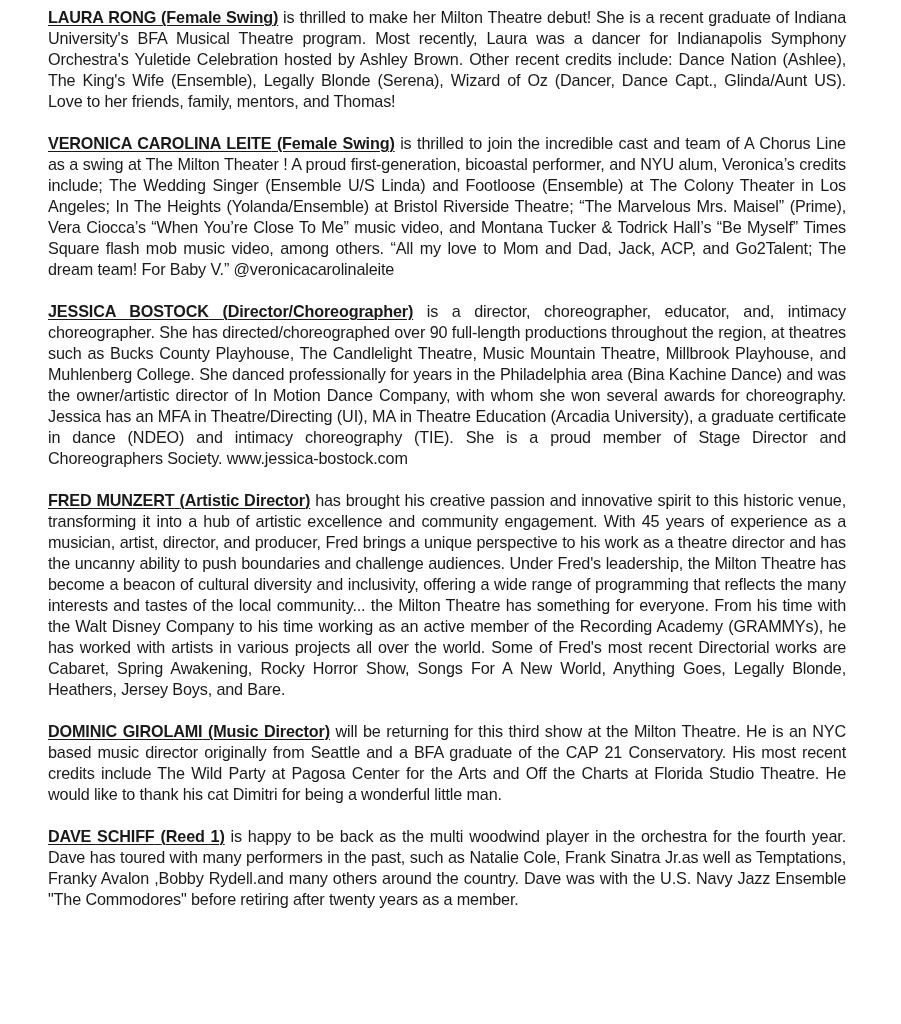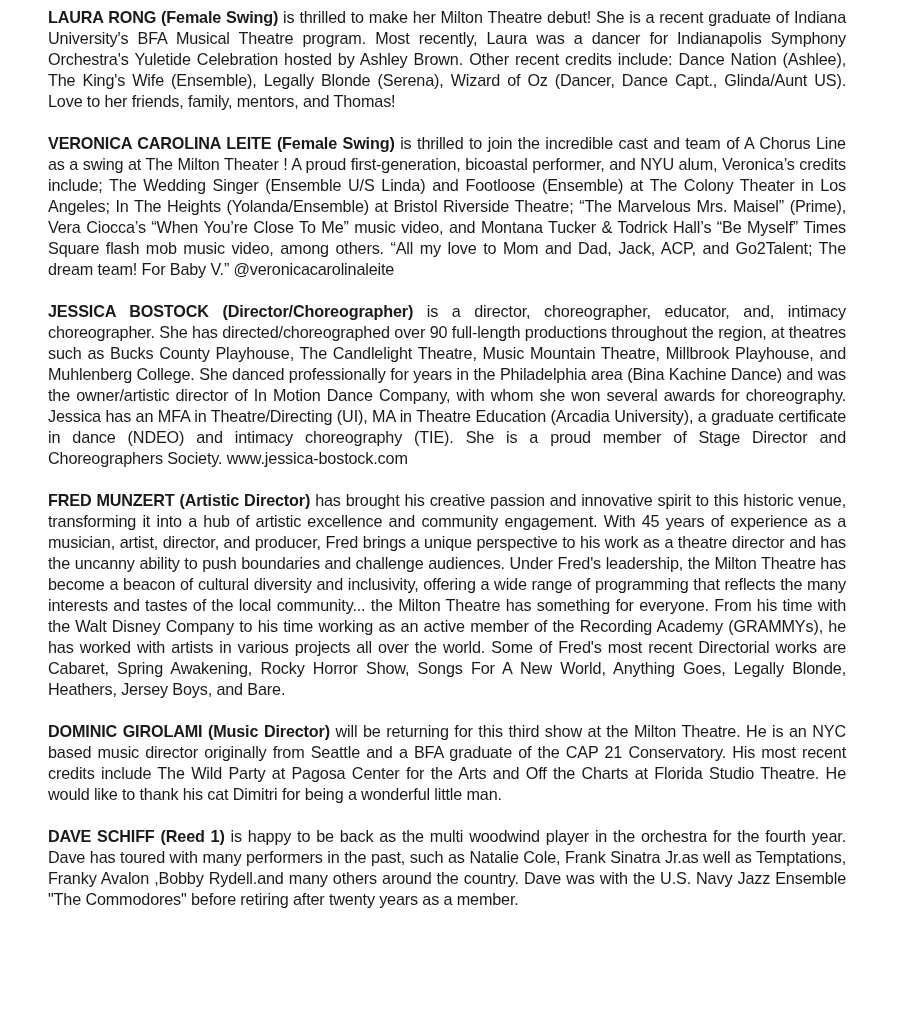--- a/index.html
+++ b/index.html
@@ -23,20 +23,21 @@
       line-height: 21px;
       color: #1a1a1a;
       letter-spacing: -0.15px;
     }
     .bio {
       margin: 0 0 21px 0;
       text-align: justify;
     }
     .bio .head {
       font-weight: bold;
+      text-decoration: underline;
       text-decoration-thickness: 1px;
       text-underline-offset: 2px;
     }
   </style>
 </head>
 <body>
 
 <div class="doc">
 
   <p class="bio"><span class="head"><span>LAURA RONG</span> <span>(Female Swing)</span></span><span> is thrilled to make her Milton Theatre debut! She is a recent graduate of Indiana University's BFA Musical Theatre program. Most recently, Laura was a dancer for Indianapolis Symphony Orchestra's Yuletide Celebration hosted by Ashley Brown. Other recent credits include: Dance Nation (Ashlee), The King's Wife (Ensemble), Legally Blonde (Serena), Wizard of Oz (Dancer, Dance Capt., Glinda/Aunt US). Love to her friends, family, mentors, and Thomas!</span></p>

